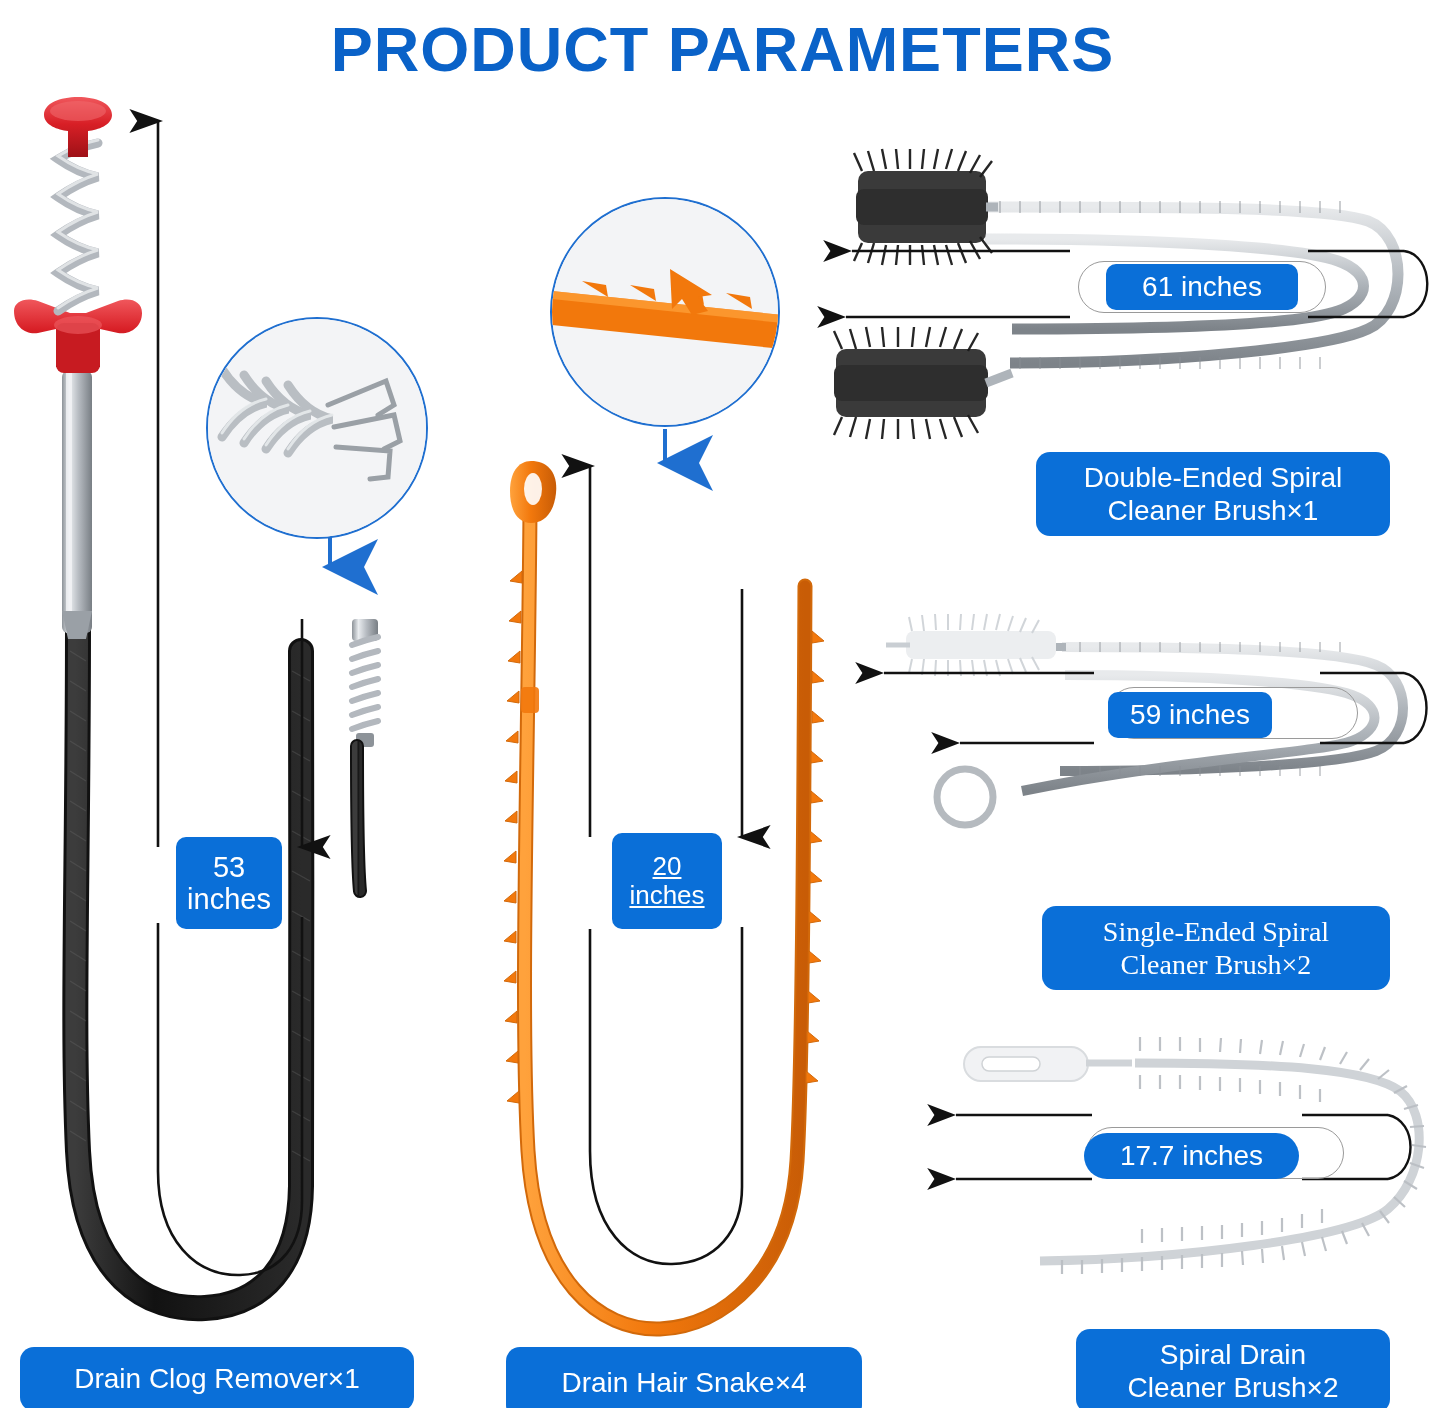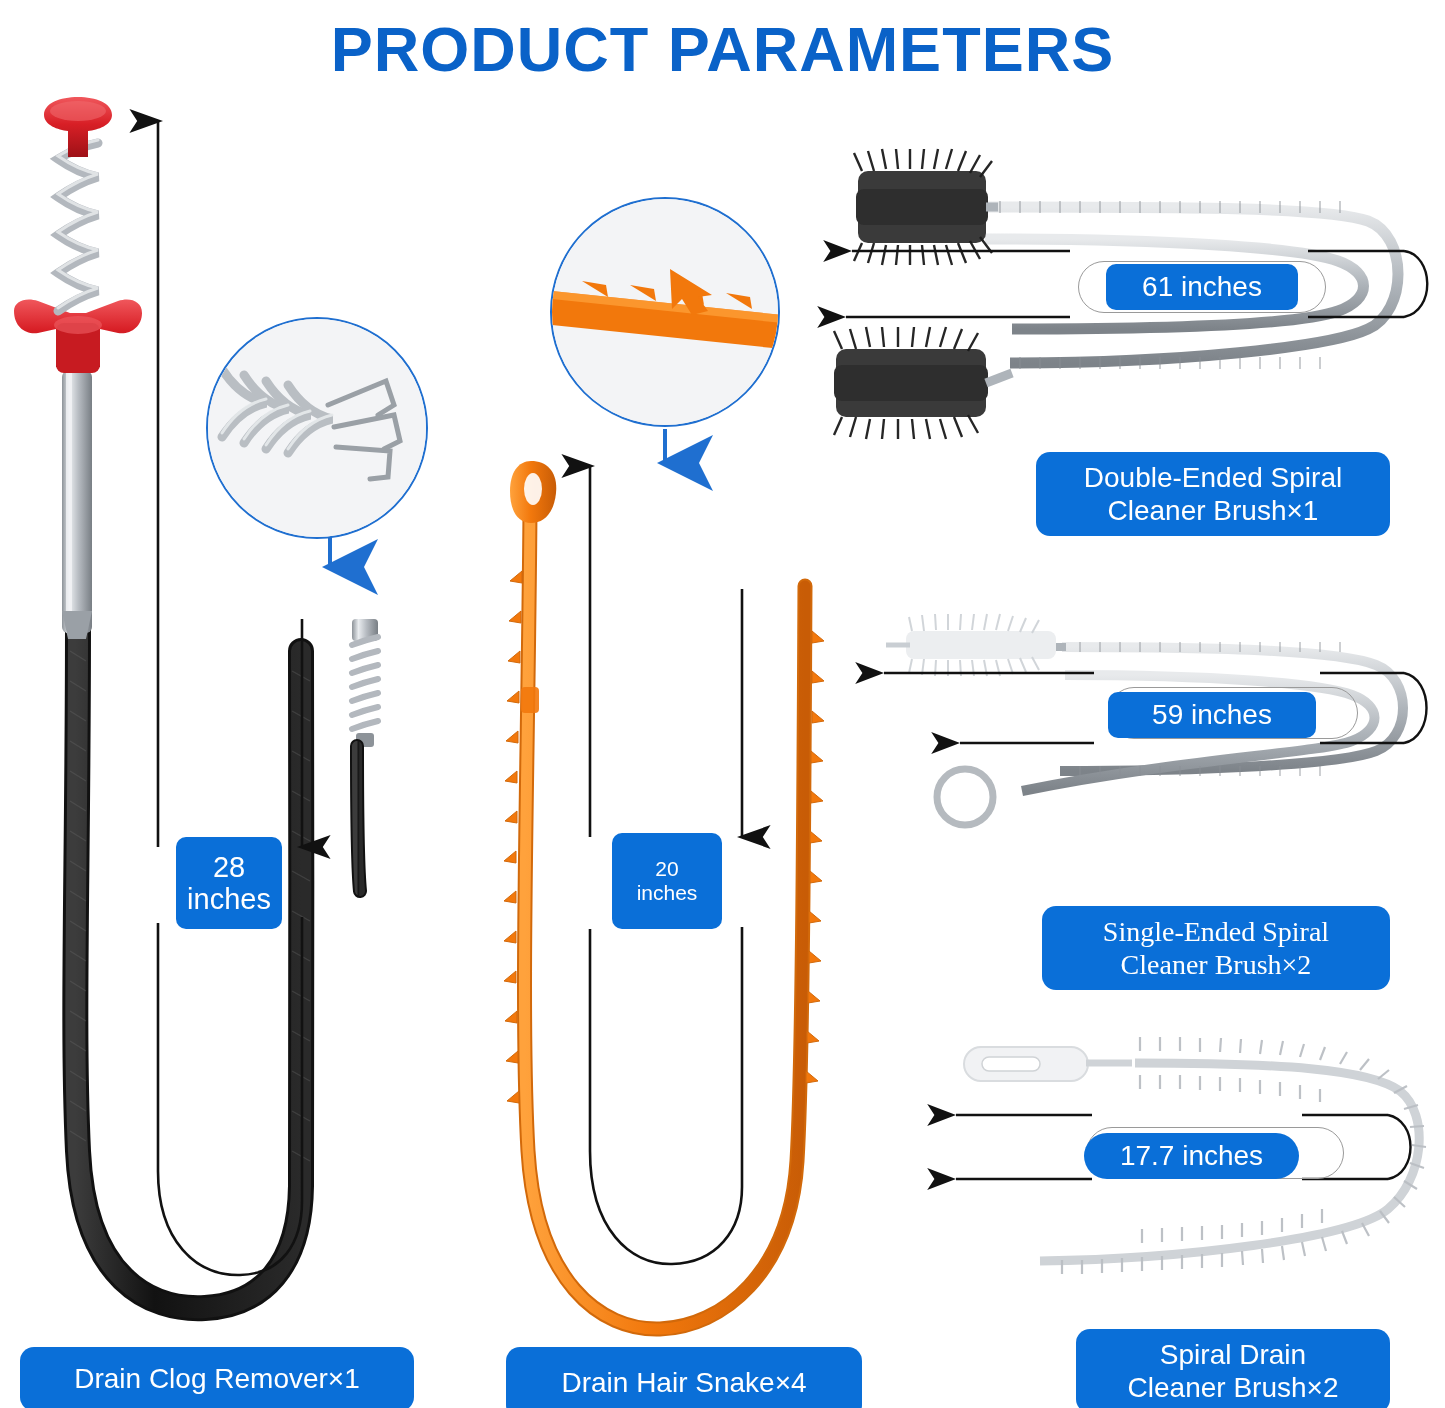--- a/index.html
+++ b/index.html
@@ -403,29 +403,29 @@
         <path d="M200,110 l-26,-16 l24,4 Z"></path>
       </g>
       <path d="M118,70 l42,26 l-14,2 l10,14 l-16,4 l-10,-16 l-10,10 Z" fill="#f2780c"></path>
     </svg>
   </div>
 
   <div class="capsule" style="left:1078px; top:250px; width:248px; height:52px;"></div>
   <div class="capsule" style="left:1108px; top:676px; width:250px; height:52px;"></div>
   <div class="capsule" style="left:1086px; top:1116px; width:258px; height:52px;"></div>
 
-  <div class="measure" style="left:176px; top:826px; width:106px; height:92px; font-size:29px;">28
+  <div class="measure" style="left:176px; top:826px; width:106px; height:92px; font-size:29px;">53
 inches</div>
 
-  <div class="measure" style="left:612px; top:822px; width:110px; height:96px; font-size:21px;">20
+  <div class="measure" style="left:612px; top:822px; width:110px; height:96px; font-size:26px;text-decoration:underline;">20
 inches</div>
 
   <div class="measure" style="left:1106px; top:253px; width:192px; height:46px; font-size:28px;">61 inches</div>
 
-  <div class="measure" style="left:1108px; top:681px; width:208px; height:46px; font-size:28px;">59 inches</div>
+  <div class="measure" style="left:1108px; top:681px; width:164px; height:46px; font-size:28px;">59 inches</div>
 
   <div class="measure" style="left:1084px; top:1122px; width:215px; height:46px; font-size:28px;border-radius:23px;">17.7 inches</div>
 
   <div class="blabel" style="left:1036px; top:441px; width:354px; height:84px; font-size:28px; white-space:pre-line;">Double-Ended Spiral
 Cleaner Brush×1</div>
 
   <div class="blabel" style="left:1042px; top:895px; width:348px; height:84px; font-size:28px; white-space:pre-line;font-family:Liberation Serif, serif;">Single-Ended Spiral
 Cleaner Brush×2</div>
 
   <div class="blabel" style="left:1076px; top:1318px; width:314px; height:84px; font-size:28px; white-space:pre-line;">Spiral Drain

